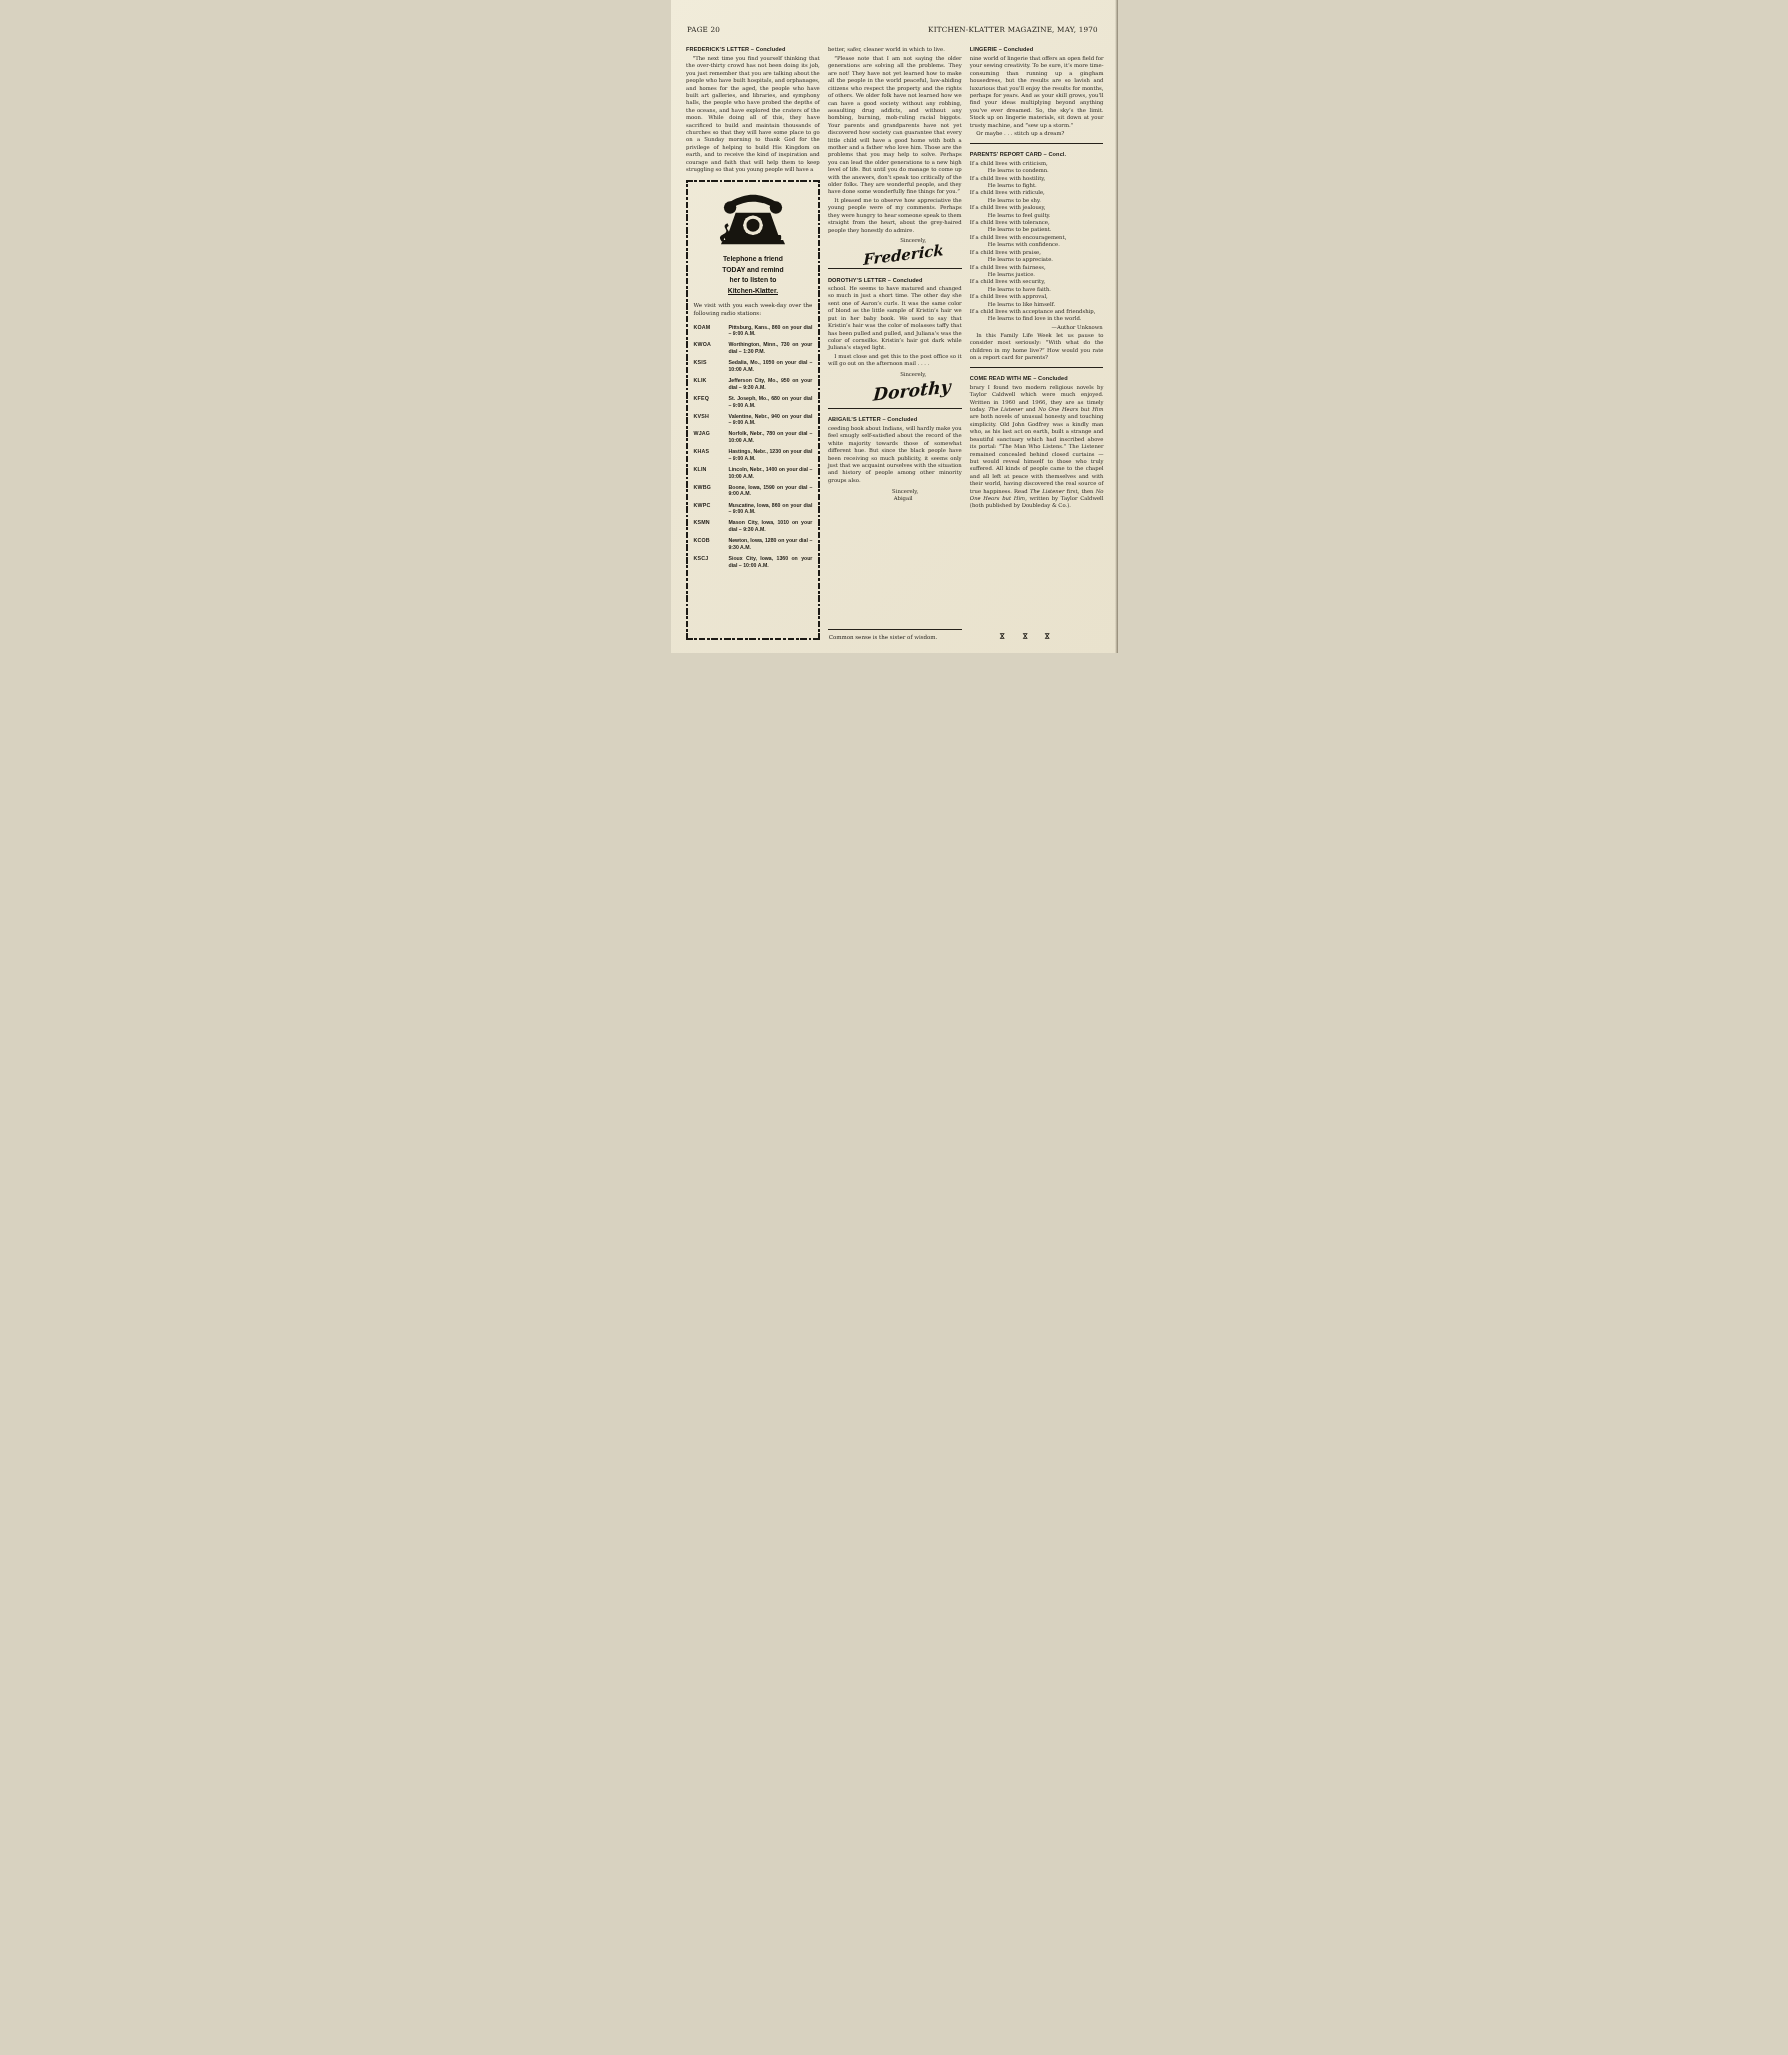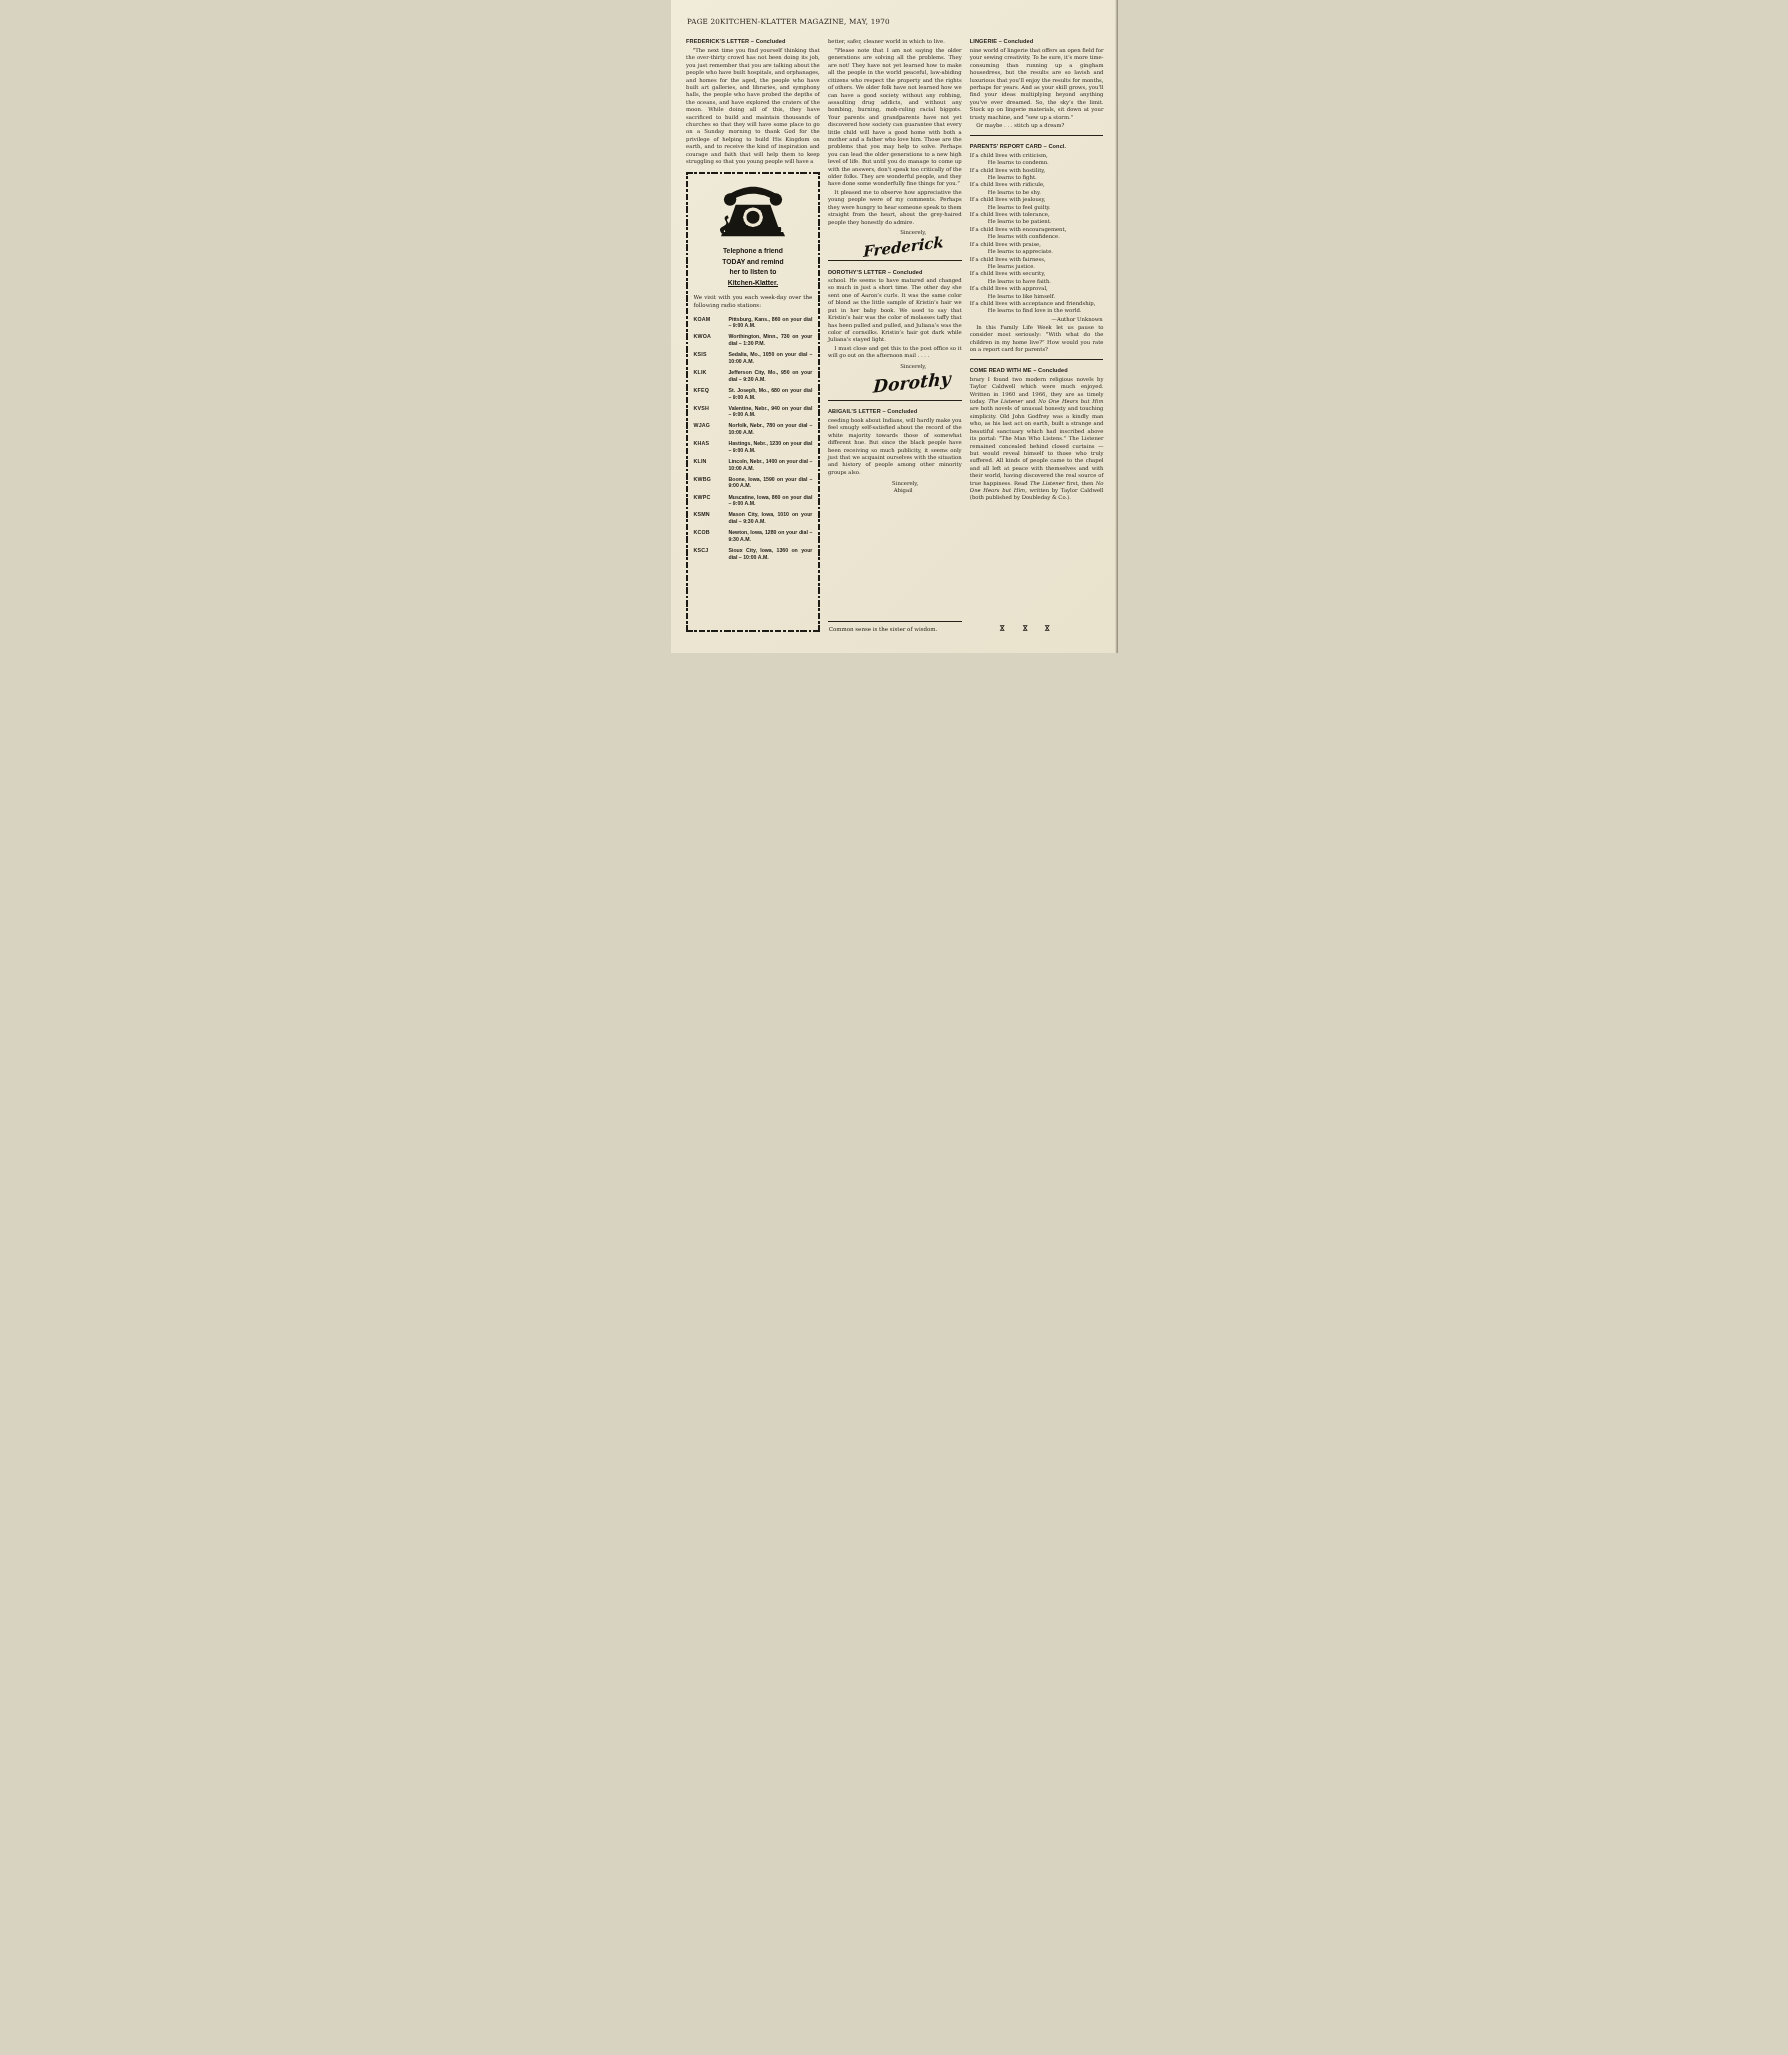--- a/index.html
+++ b/index.html
@@ -12,26 +12,26 @@
     background:linear-gradient(135deg,#f1ecda 0%,#ece6d3 45%,#e9e2cd 100%);
     color:#26231d;
     overflow:hidden;
   }
   .page::after{ 
     content:"";position:absolute;top:0;right:0;bottom:0;width:2.5px;
     background:linear-gradient(to left,rgba(62,52,34,.55),rgba(62,52,34,0));
     pointer-events:none;
   }
   .pagehead{
-    display:flex;align-items:baseline;
+    display:flex;justify-content:space-between;align-items:baseline;
     font-family:"DejaVu Serif",serif;
     font-size:7.2px;letter-spacing:0.2px;
     margin:0.8px 1.6px 12.3px 0.8px;
   }
-  .pagehead .title{margin-right:4.1px;}
+  .pagehead .title{margin-right:4.1px;margin-top:8px;}
   .cols{display:flex;gap:8.2px;height:594px;}
   .col{flex:1 1 0;display:flex;flex-direction:column;min-width:0;}
 
   h2.headline{
     font-family:"Liberation Sans",sans-serif;
     font-weight:bold;font-size:5.6px;letter-spacing:0.1px;
     margin:4.1px 0 2.5px 0;color:#1d1a15;
   }
   .col > h2.headline:first-child{margin-top:0;}
 

